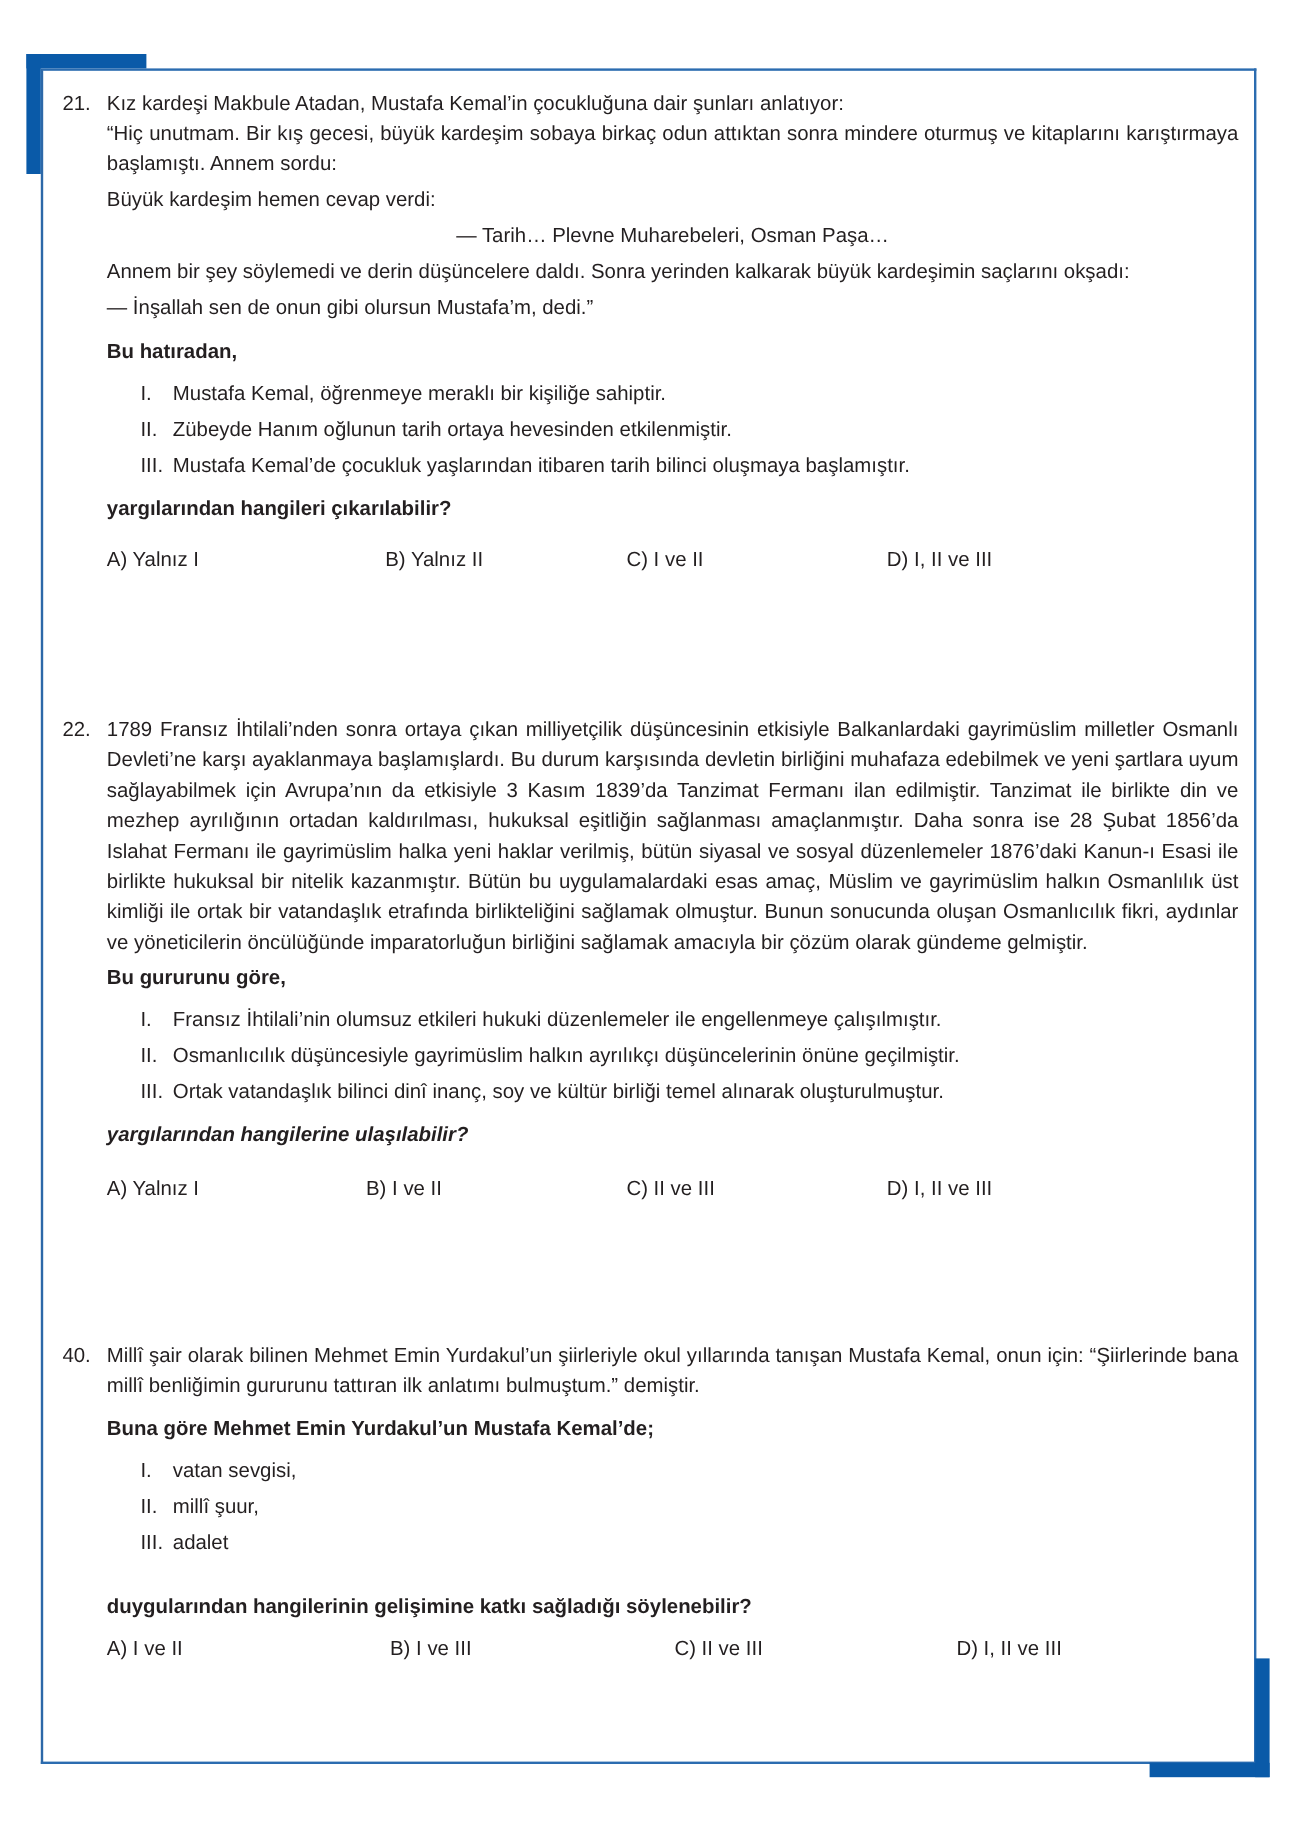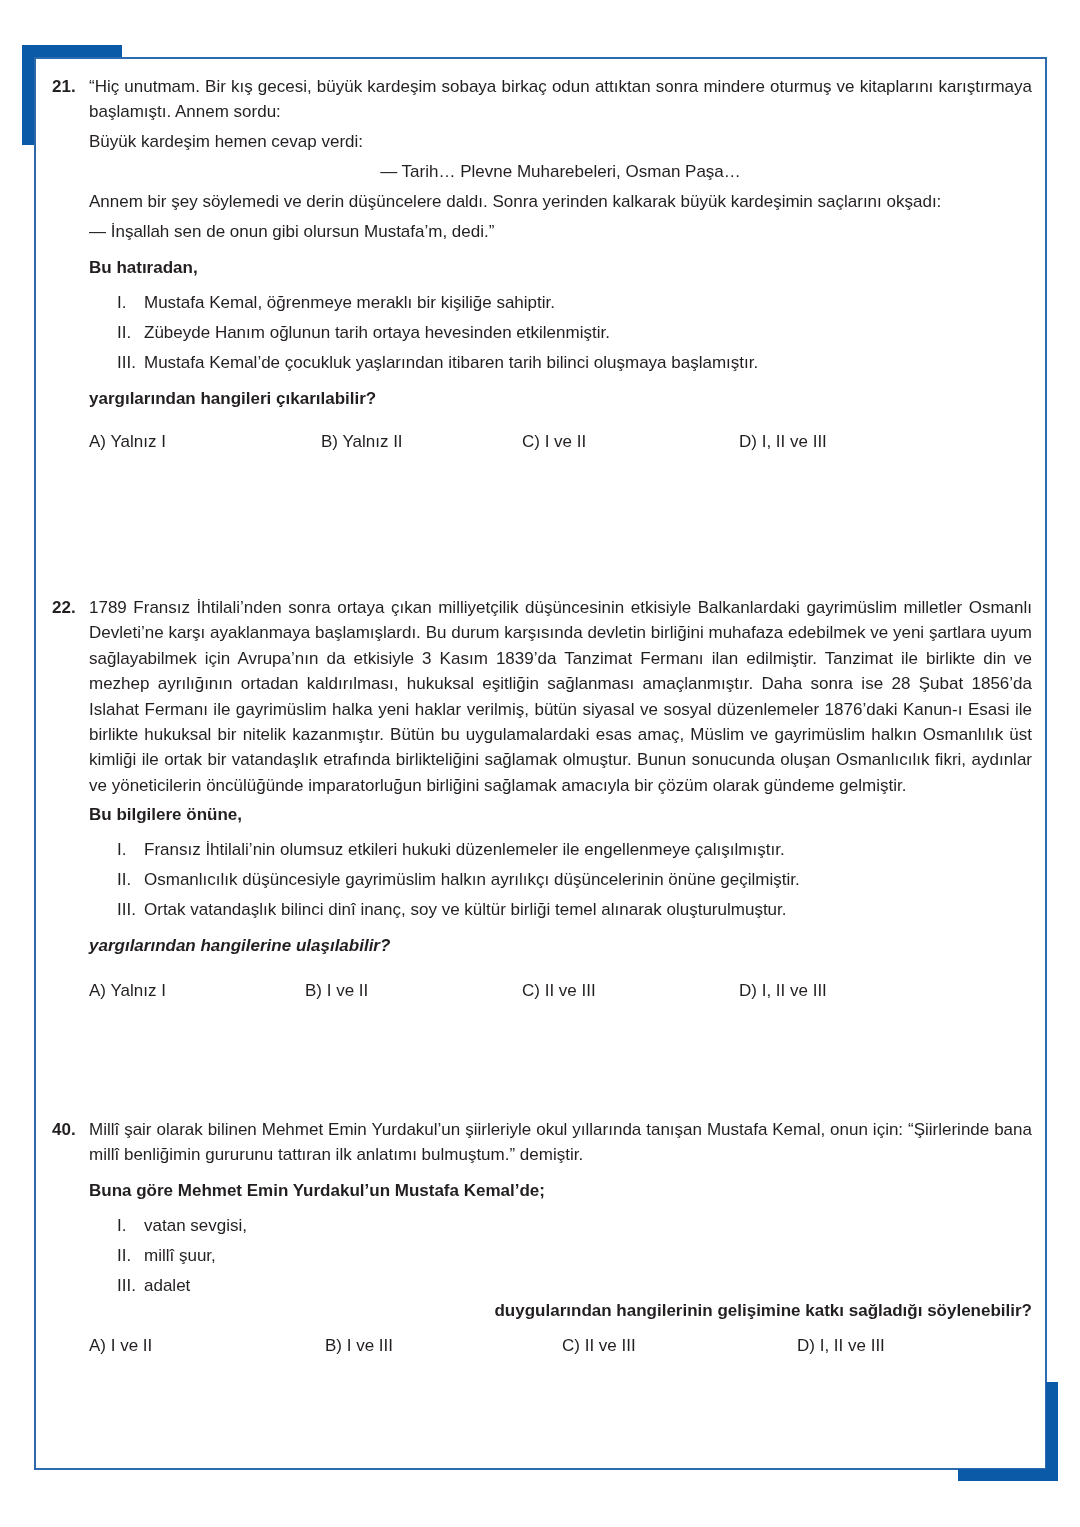--- a/index.html
+++ b/index.html
@@ -43,21 +43,21 @@
     .question {
       position: absolute;
       left: 52px;
       width: 980px;
       font-size: 17px;
       line-height: 25px;
     }
     .q-row { display: flex; }
     .q-num {
       width: 37px;
-      font-weight: bold;
+      font-weight: normal;
       flex: 0 0 37px;
     }
     .q-body { flex: 1; }
     .justify { text-align: justify; text-align-last: left; }
     .p { display: block; }
 
     .lead-bold { font-weight: bold; }
     .numbered {
       display: flex;
       padding-left: 28px;
@@ -83,20 +83,21 @@
 <div class="frame"></div>
 <div class="accent-tl-h"></div>
 <div class="accent-tl-v"></div>
 <div class="accent-br-h"></div>
 <div class="accent-br-v"></div>
 
 <div class="question" style="top:74px;">
   <div class="q-row">
     <span class="q-num">21.</span>
     <div class="q-body">
+      <span class="p">Kız kardeşi Makbule Atadan, Mustafa Kemal’in çocukluğuna dair şunları anlatıyor:</span>
       <span class="p justify" style="margin-bottom:5px;">“Hiç unutmam. Bir kış gecesi, büyük kardeşim sobaya birkaç odun attıktan sonra mindere oturmuş ve kitaplarını karıştırmaya başlamıştı. Annem sordu:</span>
       <span class="p" style="margin-bottom:5px;">Büyük kardeşim hemen cevap verdi:</span>
       <span class="p" style="margin-bottom:5px;text-align:center;">— Tarih… Plevne Muharebeleri, Osman Paşa…</span>
       <span class="p" style="margin-bottom:5px;">Annem bir şey söylemedi ve derin düşüncelere daldı. Sonra yerinden kalkarak büyük kardeşimin saçlarını okşadı:</span>
       <span class="p">— İnşallah sen de onun gibi olursun Mustafa’m, dedi.”</span>
       <span class="p lead-bold" style="margin-top:11px;margin-bottom:10px;">Bu hatıradan,</span>
       <div class="numbered" style="margin-bottom:5px;">
         <span class="roman">I.</span>
         <span>Mustafa Kemal, öğrenmeye meraklı bir kişiliğe sahiptir.</span>
       </div>
@@ -117,21 +118,21 @@
       </div>
     </div>
   </div>
 </div>
 
 <div class="question" style="top:595px;">
   <div class="q-row">
     <span class="q-num">22.</span>
     <div class="q-body">
       <span class="p justify" style="line-height:25.4px;">1789 Fransız İhtilali’nden sonra ortaya çıkan milliyetçilik düşüncesinin etkisiyle Balkanlardaki gayrimüslim milletler Osmanlı Devleti’ne karşı ayaklanmaya başlamışlardı. Bu durum karşısında devletin birliğini muhafaza edebilmek ve yeni şartlara uyum sağlayabilmek için Avrupa’nın da etkisiyle 3 Kasım 1839’da Tanzimat Fermanı ilan edilmiştir. Tanzimat ile birlikte din ve mezhep ayrılığının ortadan kaldırılması, hukuksal eşitliğin sağlanması amaçlanmıştır. Daha sonra ise 28 Şubat 1856’da Islahat Fermanı ile gayrimüslim halka yeni haklar verilmiş, bütün siyasal ve sosyal düzenlemeler 1876’daki Kanun-ı Esasi ile birlikte hukuksal bir nitelik kazanmıştır. Bütün bu uygulamalardaki esas amaç, Müslim ve gayrimüslim halkın Osmanlılık üst kimliği ile ortak bir vatandaşlık etrafında birlikteliğini sağlamak olmuştur. Bunun sonucunda oluşan Osmanlıcılık fikri, aydınlar ve yöneticilerin öncülüğünde imparatorluğun birliğini sağlamak amacıyla bir çözüm olarak gündeme gelmiştir.</span>
-      <span class="p lead-bold" style="margin-top:4px;margin-bottom:10px;">Bu bilgilere önüne,</span>
+      <span class="p lead-bold" style="margin-top:4px;margin-bottom:10px;">Bu gururunu göre,</span>
       <div class="numbered" style="margin-bottom:5px;">
         <span class="roman">I.</span>
         <span>Fransız İhtilali’nin olumsuz etkileri hukuki düzenlemeler ile engellenmeye çalışılmıştır.</span>
       </div>
       <div class="numbered" style="margin-bottom:5px;">
         <span class="roman">II.</span>
         <span>Osmanlıcılık düşüncesiyle gayrimüslim halkın ayrılıkçı düşüncelerinin önüne geçilmiştir.</span>
       </div>
       <div class="numbered">
         <span class="roman">III.</span>
@@ -159,21 +160,21 @@
         <span>vatan sevgisi,</span>
       </div>
       <div class="numbered" style="margin-bottom:5px;">
         <span class="roman">II.</span>
         <span>millî şuur,</span>
       </div>
       <div class="numbered">
         <span class="roman">III.</span>
         <span>adalet</span>
       </div>
-      <span class="p lead-bold" style="margin-top:0;margin-bottom:10px;text-align:right;">duygularından hangilerinin gelişimine katkı sağladığı söylenebilir?</span>
+      <span class="p lead-bold" style="margin-top:28px;margin-bottom:10px;">duygularından hangilerinin gelişimine katkı sağladığı söylenebilir?</span>
       <div class="options">
         <span class="opt" style="left:0;">A) I ve II</span>
         <span class="opt" style="left:236px;">B) I ve III</span>
         <span class="opt" style="left:473px;">C) II ve III</span>
         <span class="opt" style="left:708px;">D) I, II ve III</span>
       </div>
     </div>
   </div>
 </div>
 

